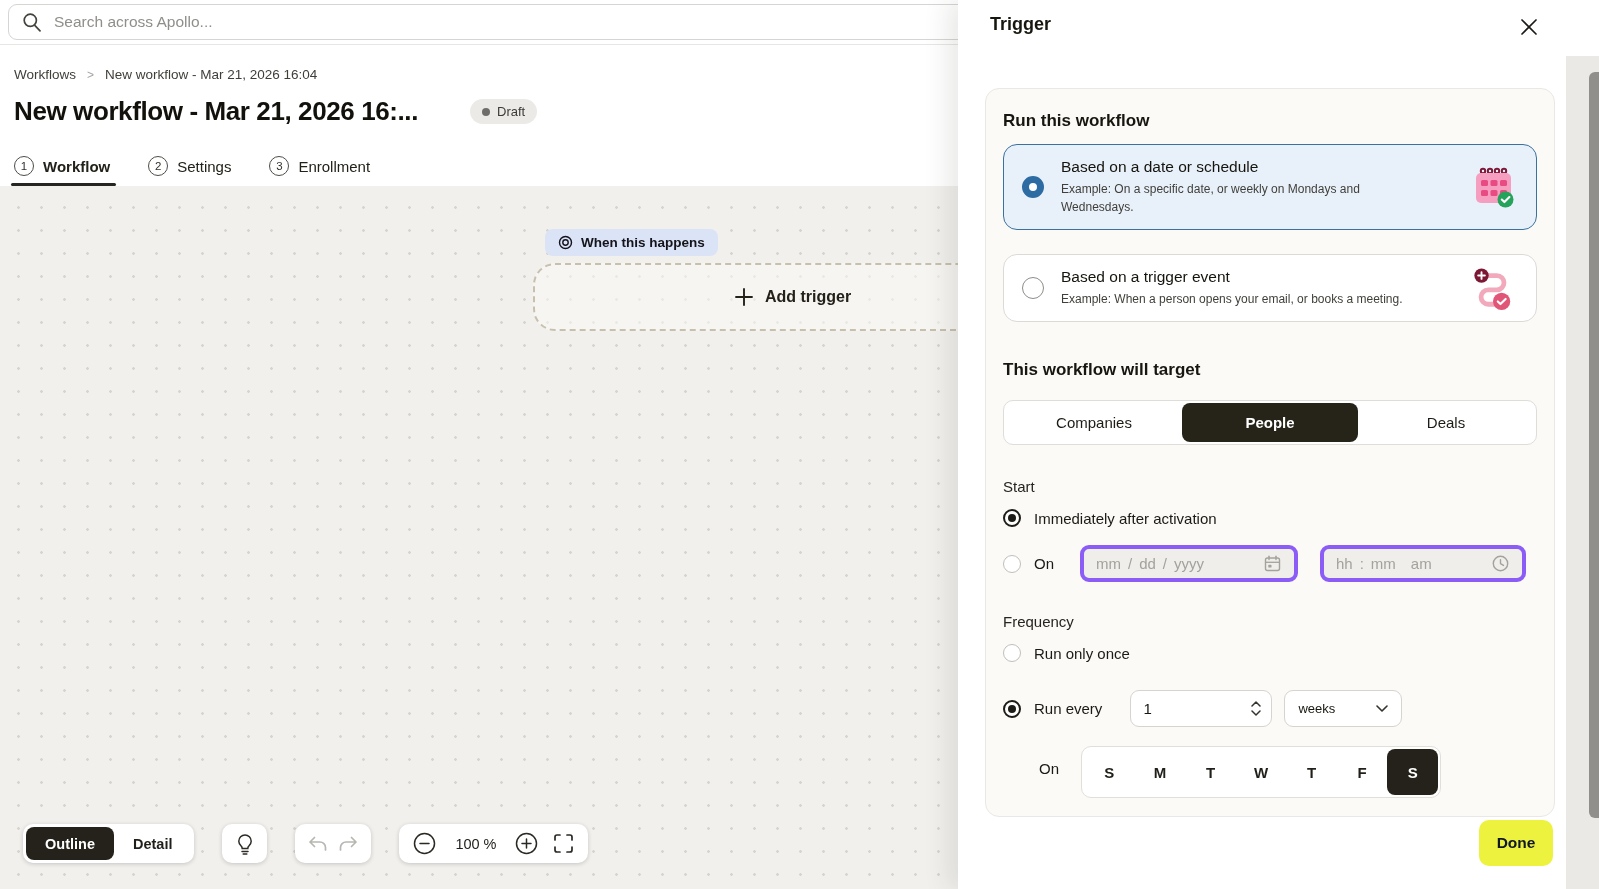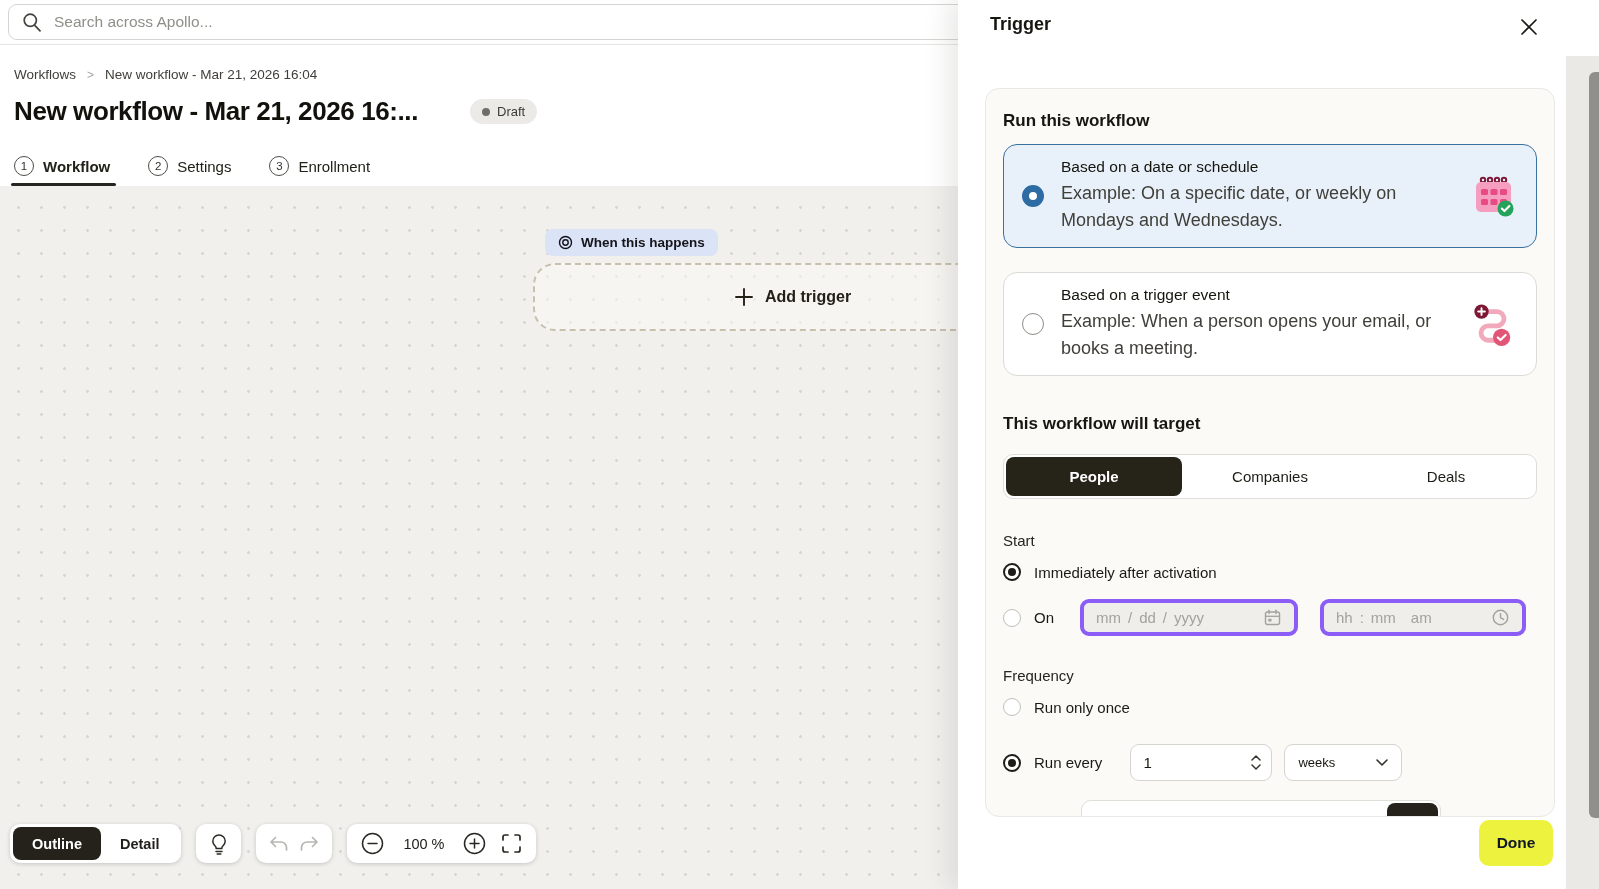--- a/index.html
+++ b/index.html
@@ -45,21 +45,21 @@
   .when-pill { position:absolute; left:545px; top:43px; height:27px; background:#dbe3f7;
                border-radius:8px; display:flex; align-items:center; gap:8px; padding:0 13px;
                font-size:13.5px; font-weight:bold; color:#15141a; }
   .trigger-box { position:absolute; left:533px; top:77px; width:520px; height:68px;
                  border:2px dashed #c8c0ae; border-radius:22px; background:rgba(250,249,246,.55);
                  display:flex; align-items:center; justify-content:center; gap:12px; cursor:pointer; }
   .add-trigger-label { font-size:16px; font-weight:700; color:#232118; }
 
   .bottom-toolbar { position:absolute; left:10px; bottom:26px; display:flex; align-items:center; gap:15px; }
   .tool-card { background:#fff; border-radius:10px; box-shadow:0 1px 4px rgba(25,25,20,.20);
-               display:flex; align-items:center; }
+               display:flex; align-items:center;margin-left:13px; }
   .seg-toggle { padding:3px; }
   .seg-btn { height:33px; padding:0 19px; border-radius:8px; font-size:14.5px; font-weight:700;
              color:#201f1a; display:flex; align-items:center; cursor:pointer; }
   .seg-btn.active { background:#24221b; color:#fff; }
   .icon-btn { width:45px; height:39px; justify-content:center; cursor:pointer; }
   .undo-group { height:39px; padding:0 7px; }
   .undo-slot { width:31px; height:39px; display:flex; align-items:center; justify-content:center; cursor:pointer; }
   .zoom-group { height:39px; padding:0 14px; gap:15px; }
   .zoom-label { font-size:14.5px; color:#1e1d18; min-width:49px; text-align:center; }
   .zoom-slot { display:flex; align-items:center; cursor:pointer; }
@@ -82,21 +82,21 @@
   #h-target { margin-top:38px; }
 
   .opt-card { position:relative; border-radius:14px; padding:13px 95px 13px 57px; cursor:pointer; }
   .opt-card.selected { background:#e8f0fa; border:1.5px solid #39719f; margin-top:13px; }
   .opt-card.unselected { background:#fff; border:1px solid #dcdad6; margin-top:24px; }
   .big-radio { position:absolute; left:18px; top:50%; transform:translateY(-50%);
                width:22px; height:22px; border-radius:50%; background:#fff; }
   .big-radio.on { border:7px solid #2d6ba3; }
   .big-radio.off { border:1.5px solid #8e8d88; }
   .opt-title { font-size:15.5px; color:#15140d; margin-bottom:4px; }
-  .opt-desc { font-size:18px; color:#403f39; line-height:1.5; max-width:372px; }
+  .opt-desc { font-size:12px; color:#403f39; line-height:1.5; max-width:372px; }
   .opt-icon { position:absolute; right:21px; top:50%; transform:translateY(-50%);
               width:44px; height:44px; }
 
   .seg-control { margin-top:20px; height:45px; background:#fff; border:1px solid #deddd8;
                  border-radius:10px; display:flex; padding:2px; }
   .seg-item { flex:1; display:flex; align-items:center; justify-content:center; font-size:15px;
               color:#1d1c16; border-radius:8px; cursor:pointer; }
   .seg-item.active { background:#262419; color:#fff; font-weight:700; }
 
   .sub-heading { margin-top:33px; font-size:15px; color:#26251f; }
@@ -300,22 +300,22 @@
           <circle cx="11" cy="10" r="7.5" fill="#7c1734"></circle>
           <path d="M11 6.5 v7 M7.5 10 h7" stroke="#fff" stroke-width="2" stroke-linecap="round"></path>
           <circle cx="32" cy="37" r="9" fill="#e15677"></circle>
           <path d="M28 37 l2.8 2.8 l5.4 -5.4" fill="none" stroke="#fff" stroke-width="2.2" stroke-linecap="round" stroke-linejoin="round"></path>
         </svg>
       </div>
 
       <div class="sec-heading" id="h-target">This workflow will target</div>
 
       <div class="seg-control">
+        <div class="seg-item">Companies</div>
         <div class="seg-item active">People</div>
-        <div class="seg-item">Companies</div>
         <div class="seg-item">Deals</div>
       </div>
 
       <div class="sub-heading">Start</div>
 
       <div class="radio-row">
         <span class="sm-radio on"></span>
         <span class="radio-label">Immediately after activation</span>
       </div>
 

